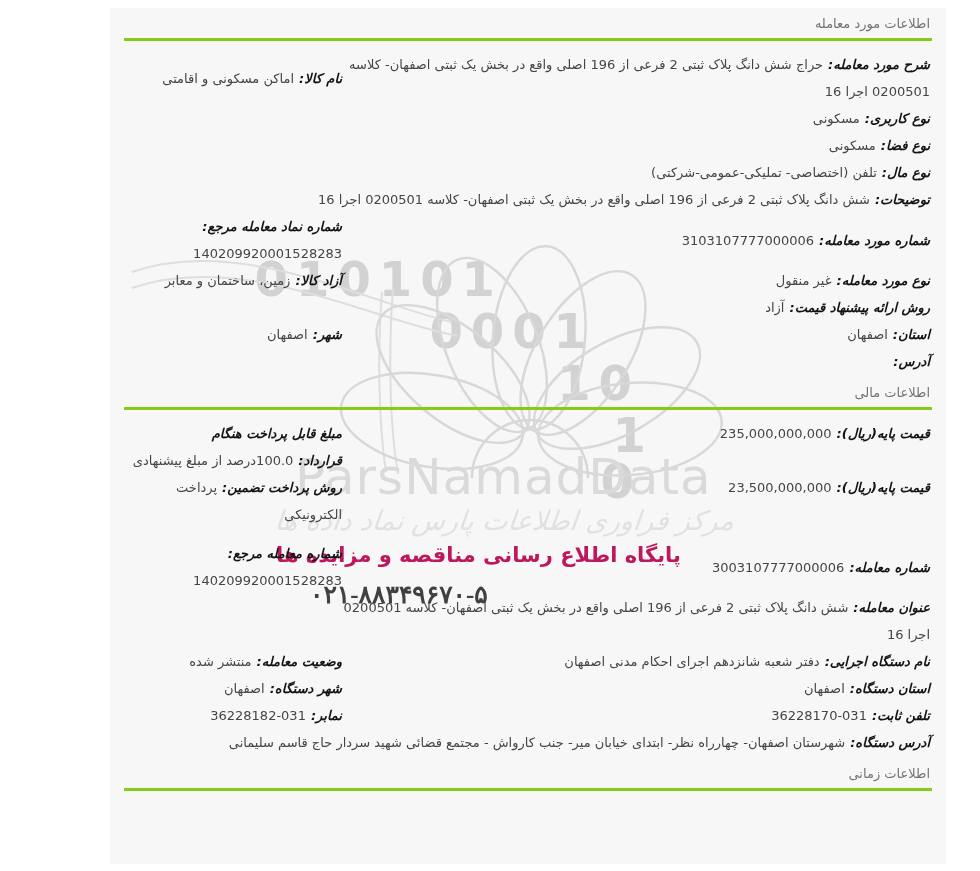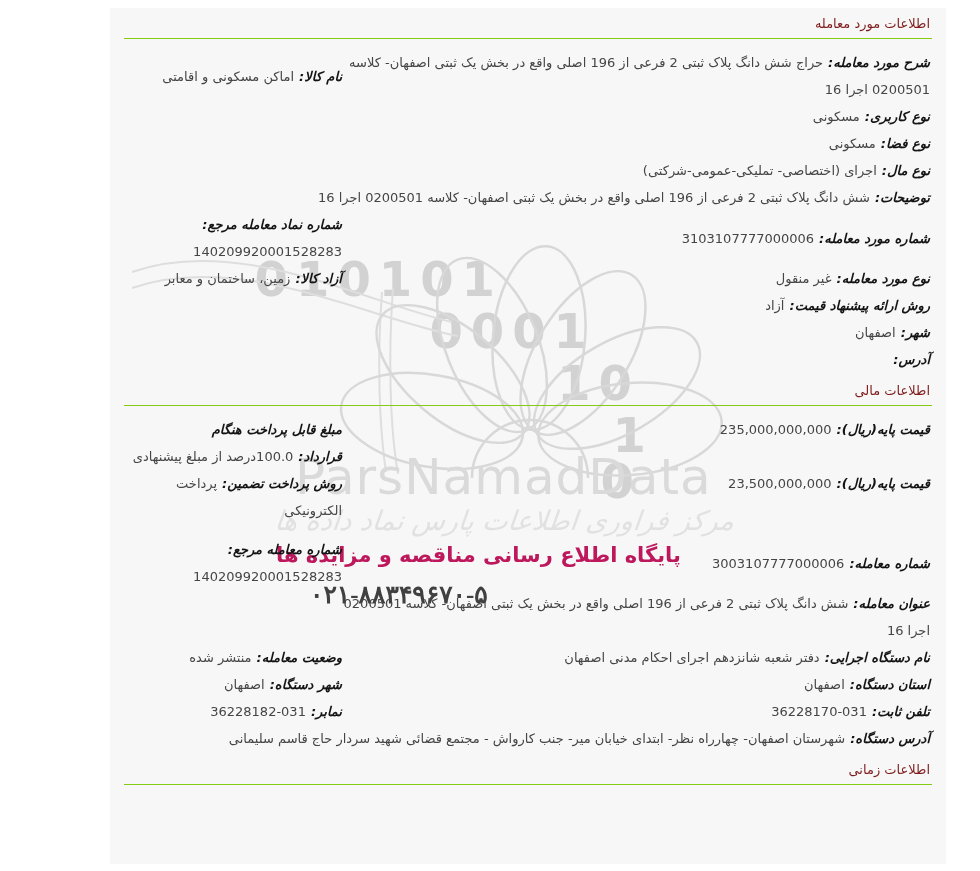--- a/index.html
+++ b/index.html
@@ -1,20 +1,20 @@
 <!DOCTYPE html>
 <html lang="fa"><head>
 <meta charset="utf-8">
 <style>
   html,body{margin:0;padding:0;width:980px;height:871px;background:#ffffff;overflow:hidden;
             font-family:"DejaVu Sans",sans-serif;}
   .page{position:absolute;left:110px;top:8px;width:836px;height:856px;background:#f7f7f7;
         direction:rtl;overflow:hidden;}
   .content{position:relative;z-index:1;padding:0 14px;}
-  .section-title{color:#7f1d1d;font-size:13px;padding:8px 2px 7px;border-bottom:1px solid #84cc16;}
+  .section-title{color:#737373;font-size:13px;padding:8px 2px 7px;border-bottom:3px solid #84cc16;}
   .rows{padding:10px 2px 2px;}
   .row{line-height:27px;font-size:13px;}
   .cols{display:flex;align-items:flex-start;}
   .vcenter{align-items:center;}
   .cell.main{flex:0 0 588px;}
   .cell.side{flex:1 1 auto;min-width:0;}
   .lbl{font-weight:bold;color:#141414;margin-left:5px;font-style:italic;}
   .val{color:#454545;}
   .num,.ltr{direction:ltr;unicode-bidi:embed;}
   .stacked .lbl{display:block;}
@@ -87,21 +87,21 @@
         <div class="row">
           <span class="lbl">نوع کاربری:</span><span class="val">مسکونی</span>
         </div>
 
         <div class="row">
           <span class="lbl">نوع فضا:</span><span class="val">مسکونی</span>
         </div>
 
 
         <div class="row">
-          <span class="lbl">نوع مال:</span><span class="val">اجرای (اختصاصی- تملیکی-عمومی-شرکتی)</span>
+          <span class="lbl">نوع مال:</span><span class="val">تلفن (اختصاصی- تملیکی-عمومی-شرکتی)</span>
         </div>
 
         <div class="row nowrap">
           <span class="lbl">توضیحات:</span><span class="val">شش دانگ پلاک ثبتی 2 فرعی از 196 اصلی واقع در بخش یک ثبتی اصفهان- کلاسه 0200501 اجرا 16</span>
         </div>
 
         <div class="row cols vcenter">
           <div class="cell main">
             <span class="lbl">شماره مورد معامله:</span><span class="val num">3103107777000006</span>
           </div>
@@ -118,20 +118,23 @@
           <div class="cell side">
             <span class="lbl">آزاد کالا:</span><span class="val">زمین، ساختمان و معابر</span>
           </div>
         </div>
 
         <div class="row">
           <span class="lbl">روش ارائه پیشنهاد قیمت:</span><span class="val">آزاد</span>
         </div>
 
         <div class="row cols">
+          <div class="cell main">
+            <span class="lbl">استان:</span><span class="val">اصفهان</span>
+          </div>
           <div class="cell side">
             <span class="lbl">شهر:</span><span class="val">اصفهان</span>
           </div>
         </div>
 
         <div class="row">
           <span class="lbl">آدرس:</span>
         </div>
 
       </div>

